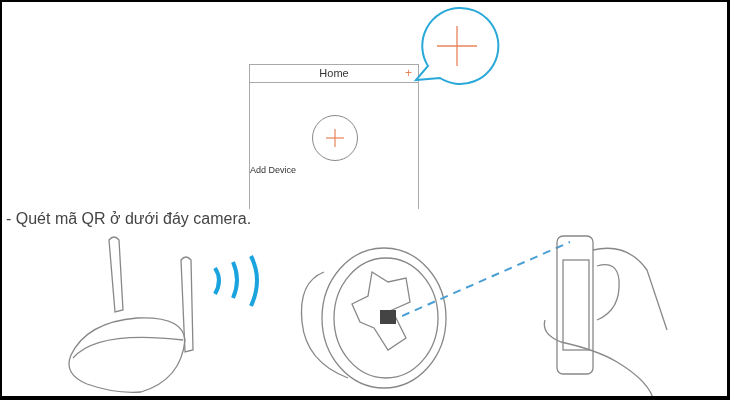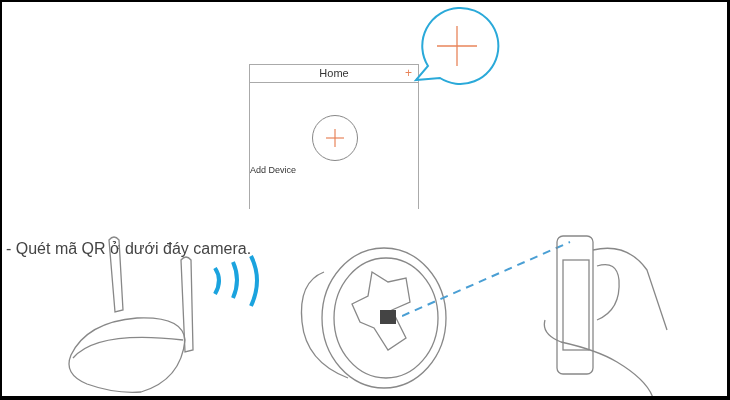--- a/index.html
+++ b/index.html
@@ -3,21 +3,21 @@
 <meta charset="utf-8">
 <style>
   html, body { margin:0; padding:0; }
   body { width:730px; height:400px; background:#000; overflow:hidden; position:relative; font-family:"Liberation Sans", sans-serif; }
   .frame { position:absolute; left:2px; top:2px; width:725px; height:394px; background:#fff; overflow:hidden; }
   .phone-mock { position:absolute; left:247px; top:62px; width:170px; height:145px; border:1.5px solid #aaa; border-bottom:none; box-sizing:border-box; }
   .phone-header { height:17px; border-bottom:1.5px solid #aaa; text-align:center; font-size:11px; line-height:17px; color:#333; position:relative; }
   .plus-small { position:absolute; right:6px; top:0; color:#e8845a; font-size:12px; line-height:17px; }
   .add-circle { position:absolute; left:62px; top:50px; width:46px; height:46px; border:1.5px solid #888; border-radius:50%; box-sizing:border-box; }
   .add-label { position:absolute; left:0; width:100%; top:100px; font-size:9px; color:#333; }
-  .instruction { position:absolute; left:4px; top:208px; font-size:16px; color:#444;margin-top:30px; }
+  .instruction { position:absolute; left:4px; top:208px; font-size:16px; color:#444; }
   svg { position:absolute; }
 </style>
 </head>
 <body>
 
 <div class="frame">
 
   <div class="phone-mock">
     <div class="phone-header">
       <span>Home</span>

